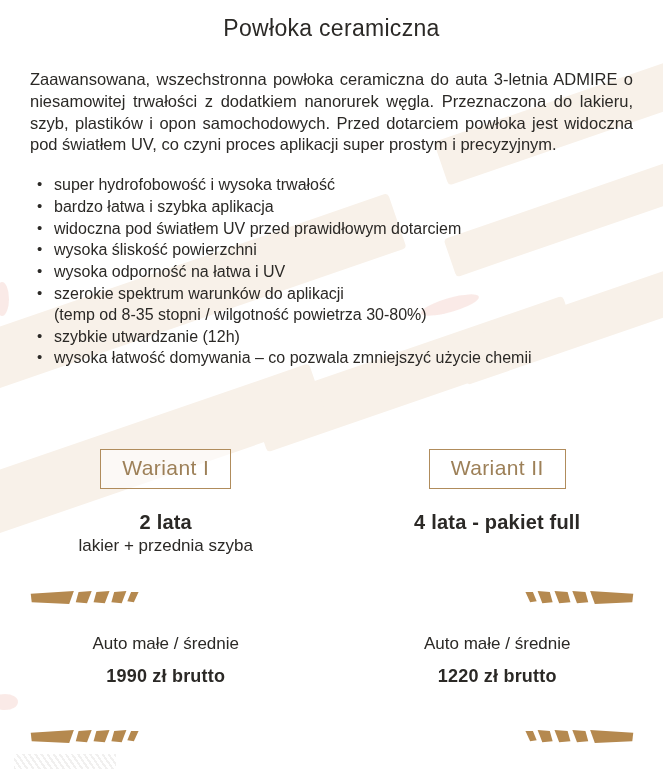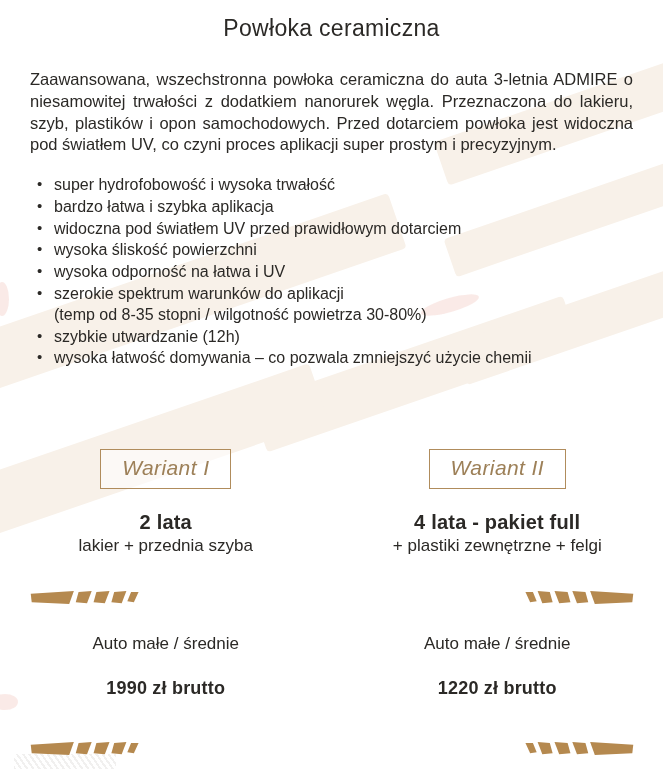--- a/index.html
+++ b/index.html
@@ -65,21 +65,21 @@
   .features li::before {
     content: "\2022";
     position: absolute; left: 7px; top: -1px;
     font-size: 15px; color: #2b2926;
   }
   .feature-subline { display: block; }
 
   .two-col { display: grid; grid-template-columns: 1fr 1fr; }
 
   .variant-row { margin-top: 80px; }
-  .variant-cell { text-align: center; font-style: italic; }
+  .variant-cell { text-align: center; }
   .variant-box {
     display: inline-block;
     border: 1px solid #b08c5c;
     color: #9d8058;
     font-size: 21px;
     letter-spacing: .4px;
     padding: 6px 21px 8px;
     background: rgba(255,255,255,.6);
   }
 
@@ -90,21 +90,21 @@
 
   .rope-row { margin-top: 34px; }
   .rope-row.second { margin-top: 42px; }
   .rope-left  { padding-left: 29px; }
   .rope-right { text-align: right; padding-right: 28px; }
   .rope { width: 116px; height: 15px; display: inline-block; }
   .rope.mirrored { transform: scaleX(-1); }
 
   .price-label-row { margin-top: 25px; }
   .price-label { text-align: center; font-size: 17px; }
-  .price-value-row { margin-top: 24px; }
+  .price-value-row { margin-top: 12px; }
   .price-value { text-align: center; font-size: 18px; font-weight: bold; letter-spacing: .2px; }
 </style>
 </head>
 <body>
 
 <div class="bg-layer">
   <div class="bg-stripe s1"></div>
   <div class="bg-stripe s2"></div>
   <div class="bg-stripe s3"></div>
   <div class="bg-stripe s4"></div>
@@ -158,21 +158,20 @@
     </div>
   </div>
 
   <div class="two-col duration-row">
     <div class="duration-cell">
       <div class="duration-title">2 lata</div>
       <span class="scope-line">lakier + przednia szyba</span>
     </div>
     <div class="duration-cell">
       <div class="duration-title">4 lata - pakiet full</div>
-      <span class="scope-line">+ plastiki zewnętrzne + felgi</span>
     </div>
   </div>
 
   <div class="two-col rope-row">
     <div class="rope-left">
       <svg class="rope" viewBox="0 0 120 16">
         <g fill="#b5894f">
           <polygon points="0,4 46,1 41,15 1,13"></polygon>
           <polygon points="51,2 65,1 60,14 48,13"></polygon>
           <polygon points="70,2 84,1 79,14 67,13"></polygon>

